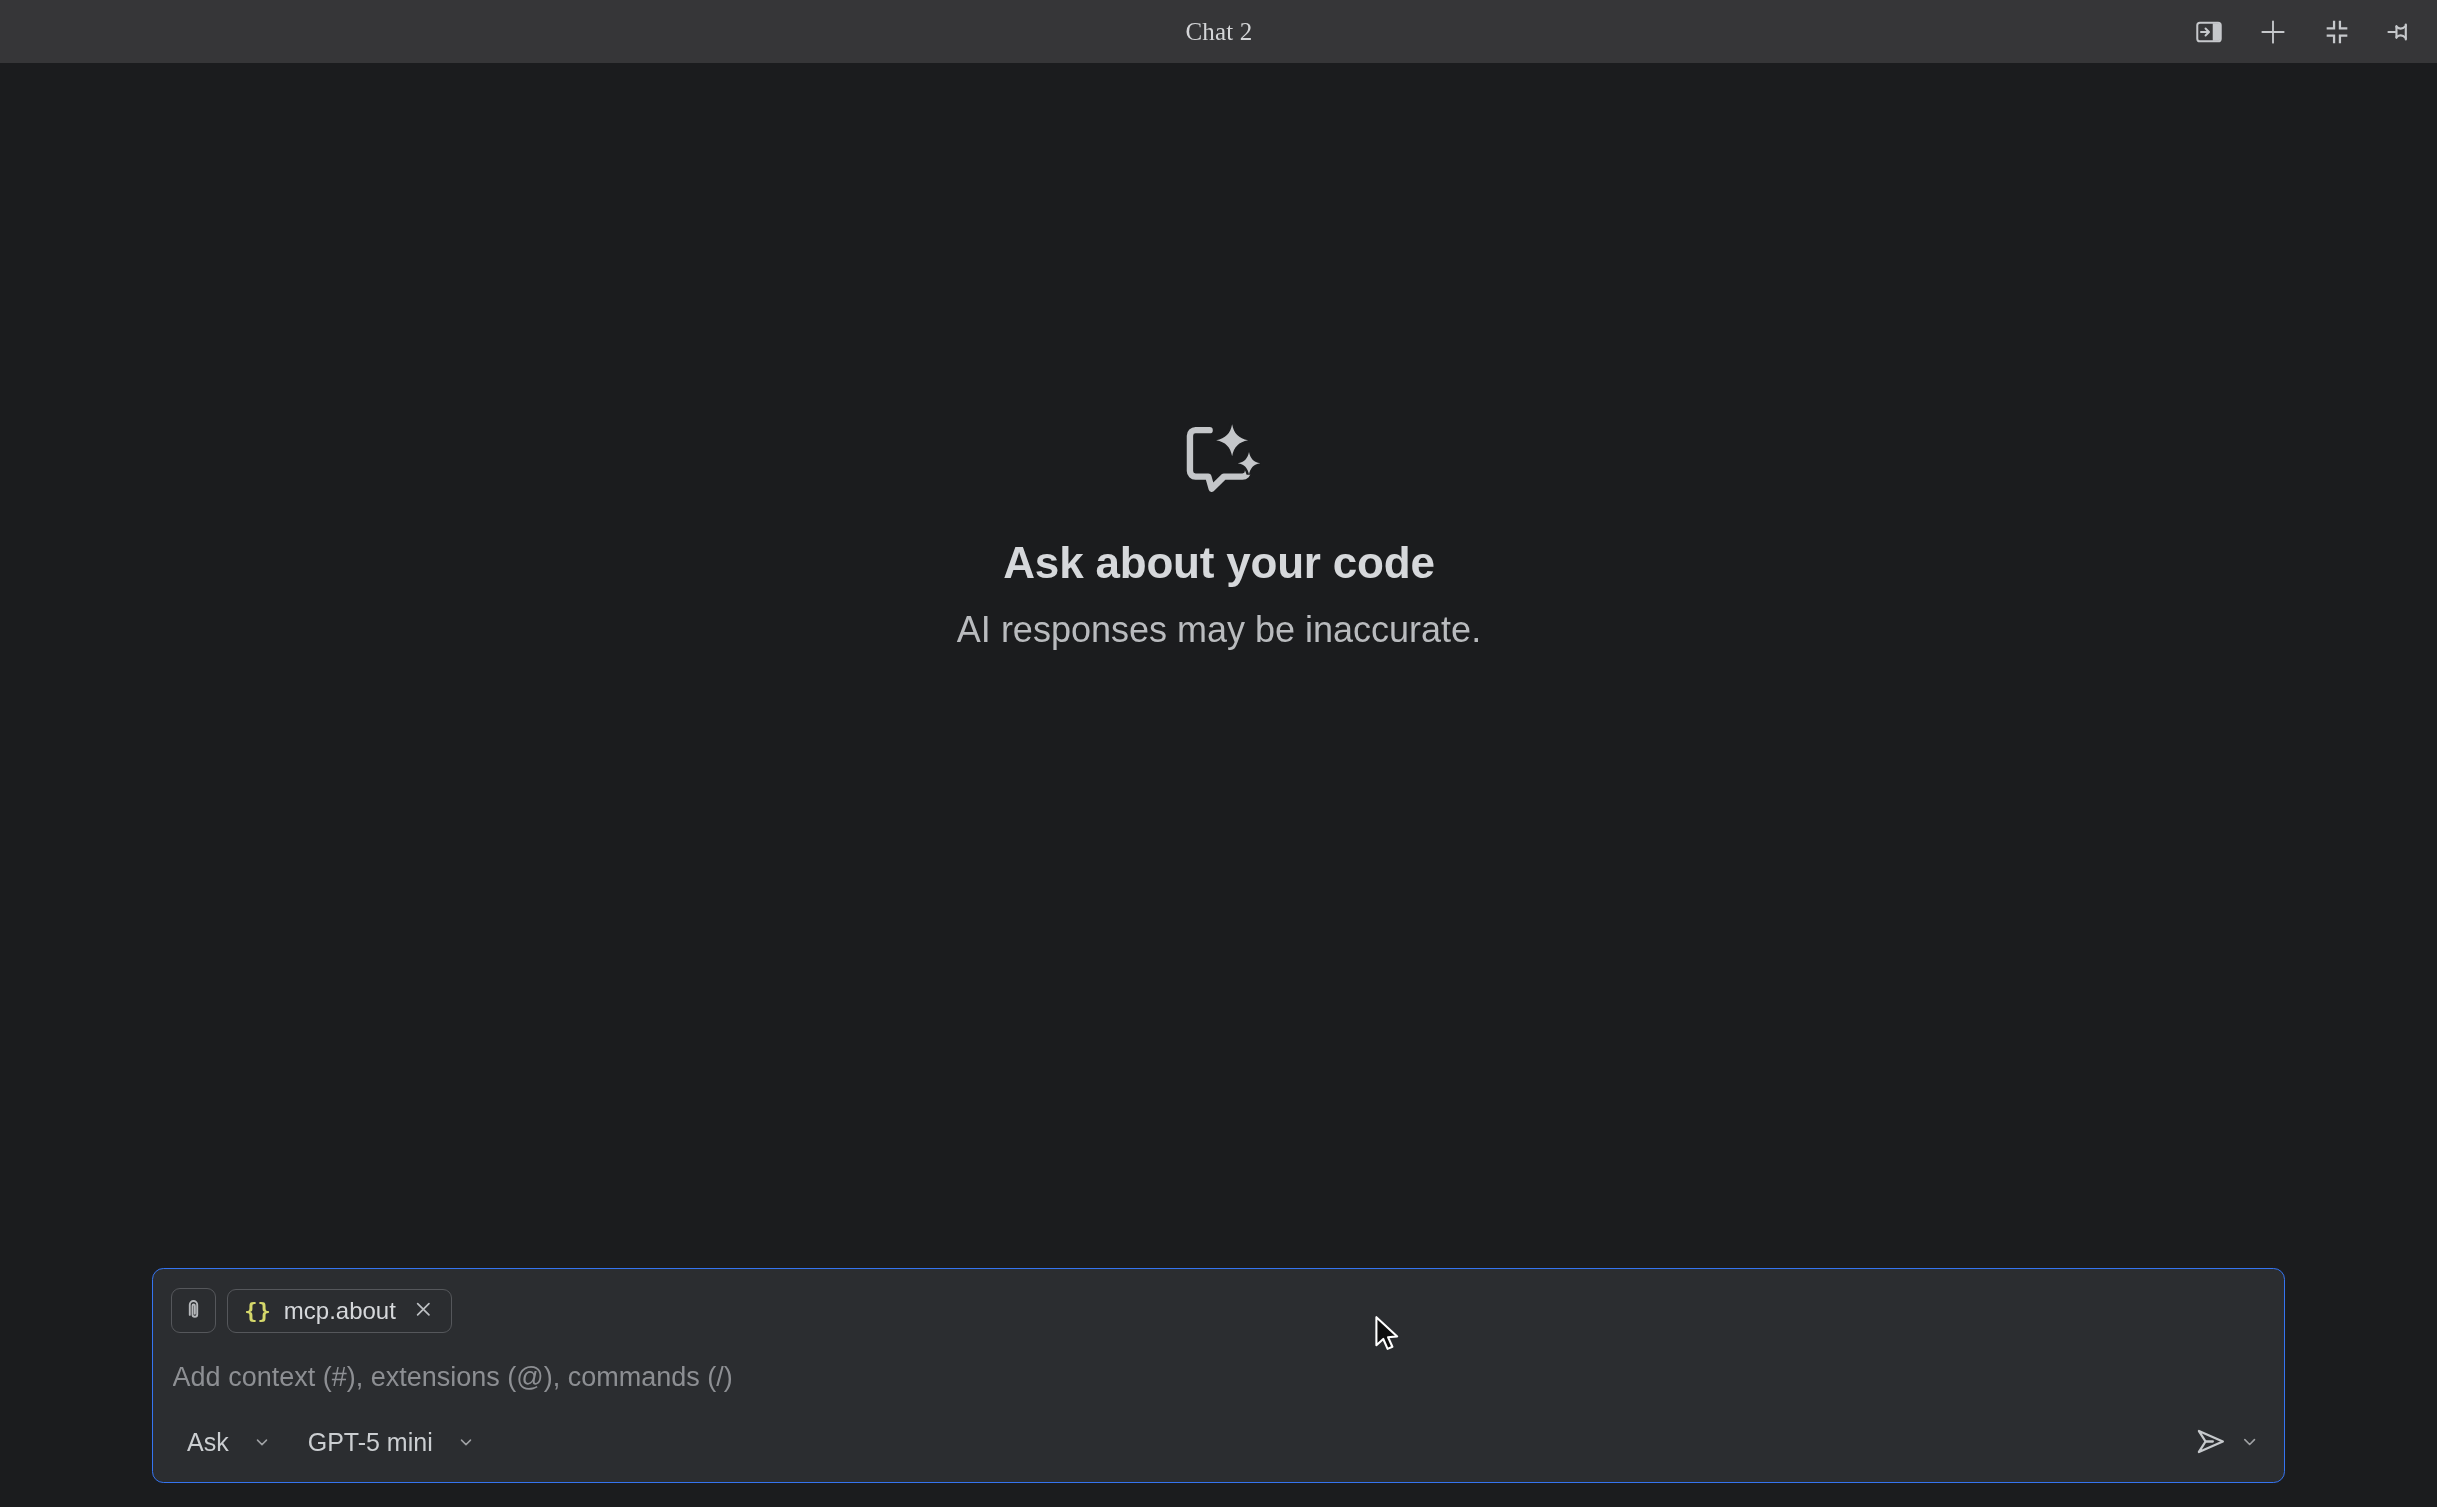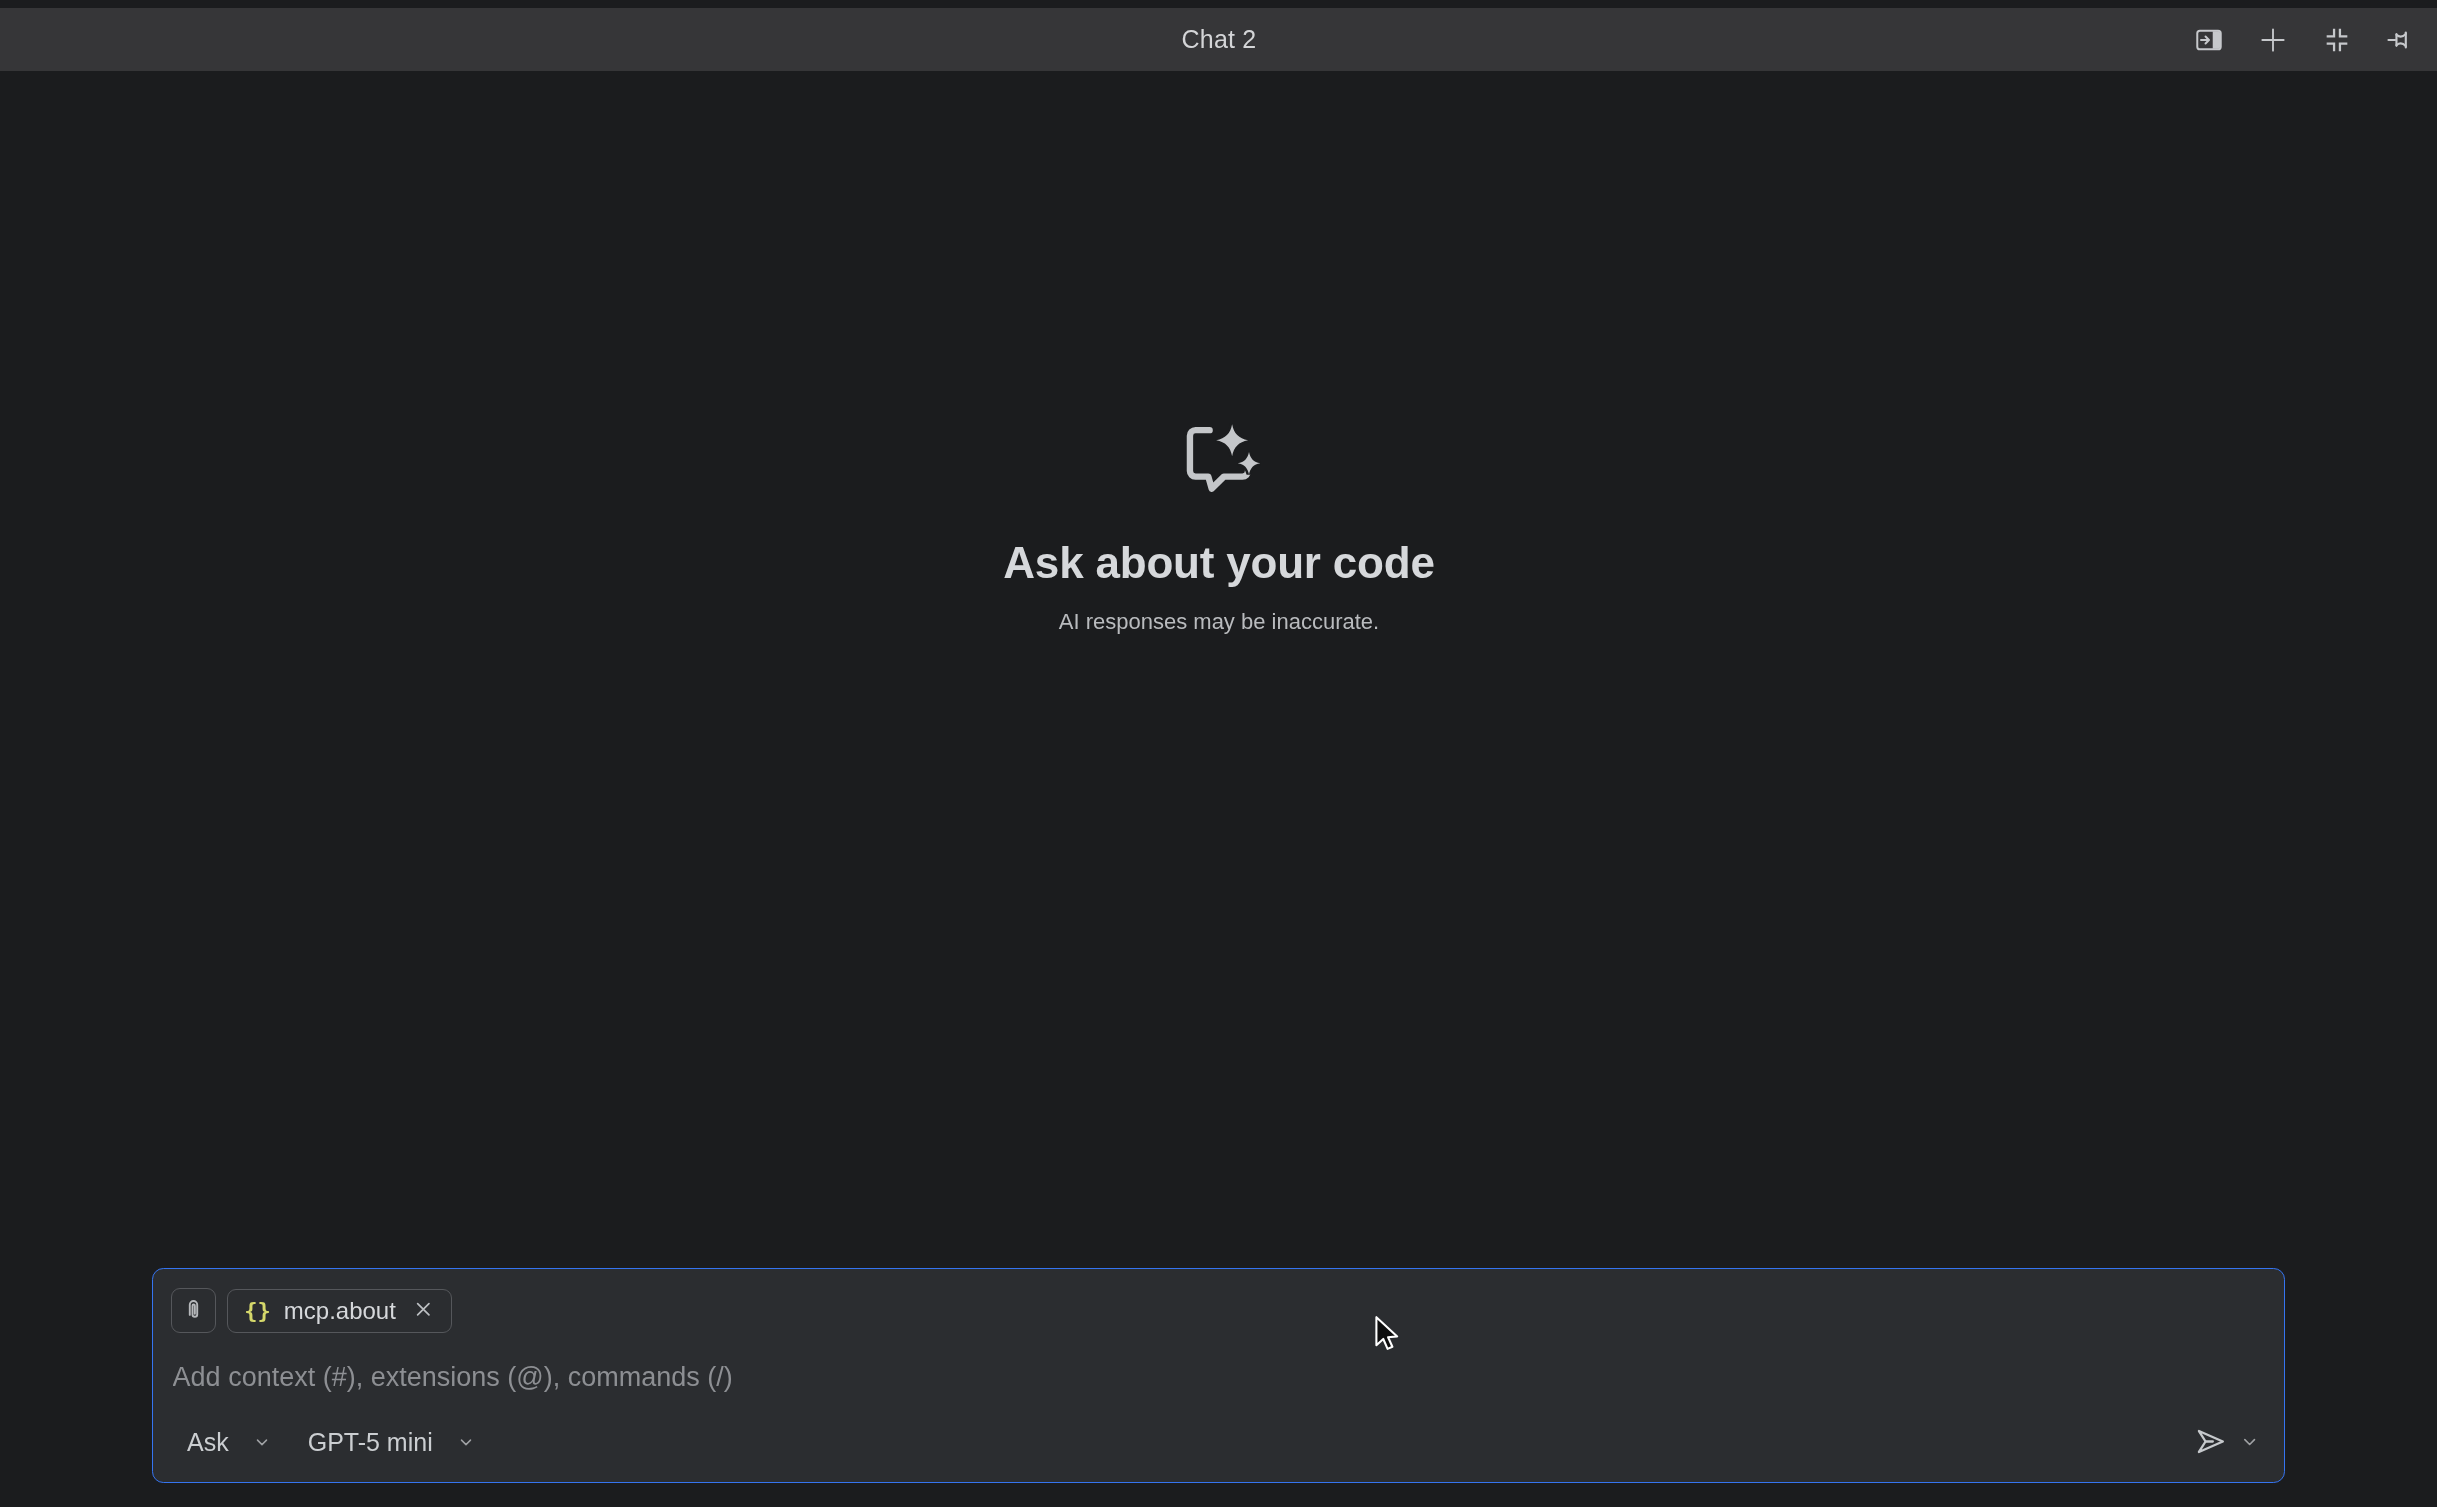--- a/index.html
+++ b/index.html
@@ -6,24 +6,24 @@
   html, body {
     width: 2438px; height: 1508px;
     background: #1b1c1e;
     font-family: "Liberation Sans", "DejaVu Sans", sans-serif;
     overflow: hidden;
     position: relative;
   }
 
   
   .header {
-    position: absolute; top: 8px; left: 0;
+    position: absolute; top: 0; left: 0;
     width: 100%; height: 63px;
     background: #363638;
-    display: flex; align-items: center; justify-content: center;
+    display: flex; align-items: center; justify-content: center; font-family: Liberation Serif, serif;
   }
   .header-title {
     font-size: 25px; font-weight: 500; color: #d4d5d7; letter-spacing: 0.2px;
   }
   .header-actions {
     position: absolute; right: 21px; top: 0; height: 63px;
     display: flex; align-items: center; gap: 32px;
   }
   .icon-btn {
     background: none; border: none; padding: 0; cursor: default;
@@ -38,21 +38,21 @@
     display: flex; flex-direction: column; align-items: center;
     text-align: center;
   }
   .empty-icon { width: 90px; height: 90px; }
   .empty-title {
     margin-top: 34px;
     font-size: 44px; font-weight: 600; color: #d6d8db; letter-spacing: -0.2px;
   }
   .empty-sub {
     margin-top: 21px;
-    font-size: 22px; color: #b9bbbe;
+    font-size: 36px; color: #b9bbbe;
   }
   .empty-link-line {
     margin-top: 11.3px;
     font-size: 27px; color: #b9bbbe;
   }
   .agent-link { color: #3f7de0; text-decoration: none; cursor: pointer; }
 
   
   .composer {
     position: absolute; left: 152px; top: 1268px;

